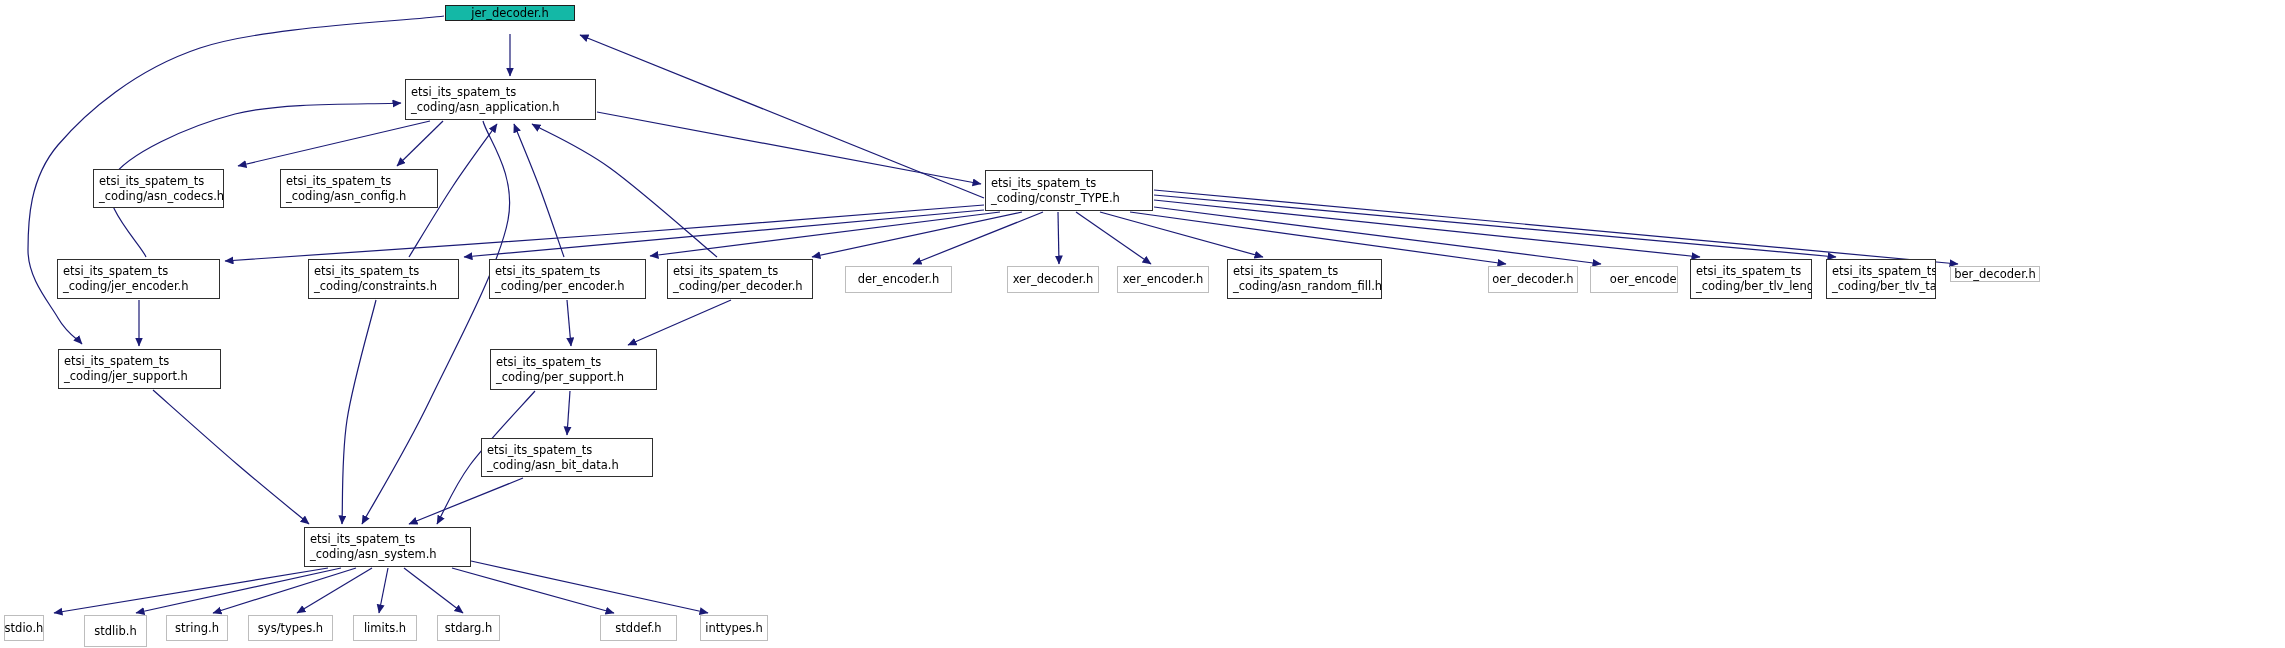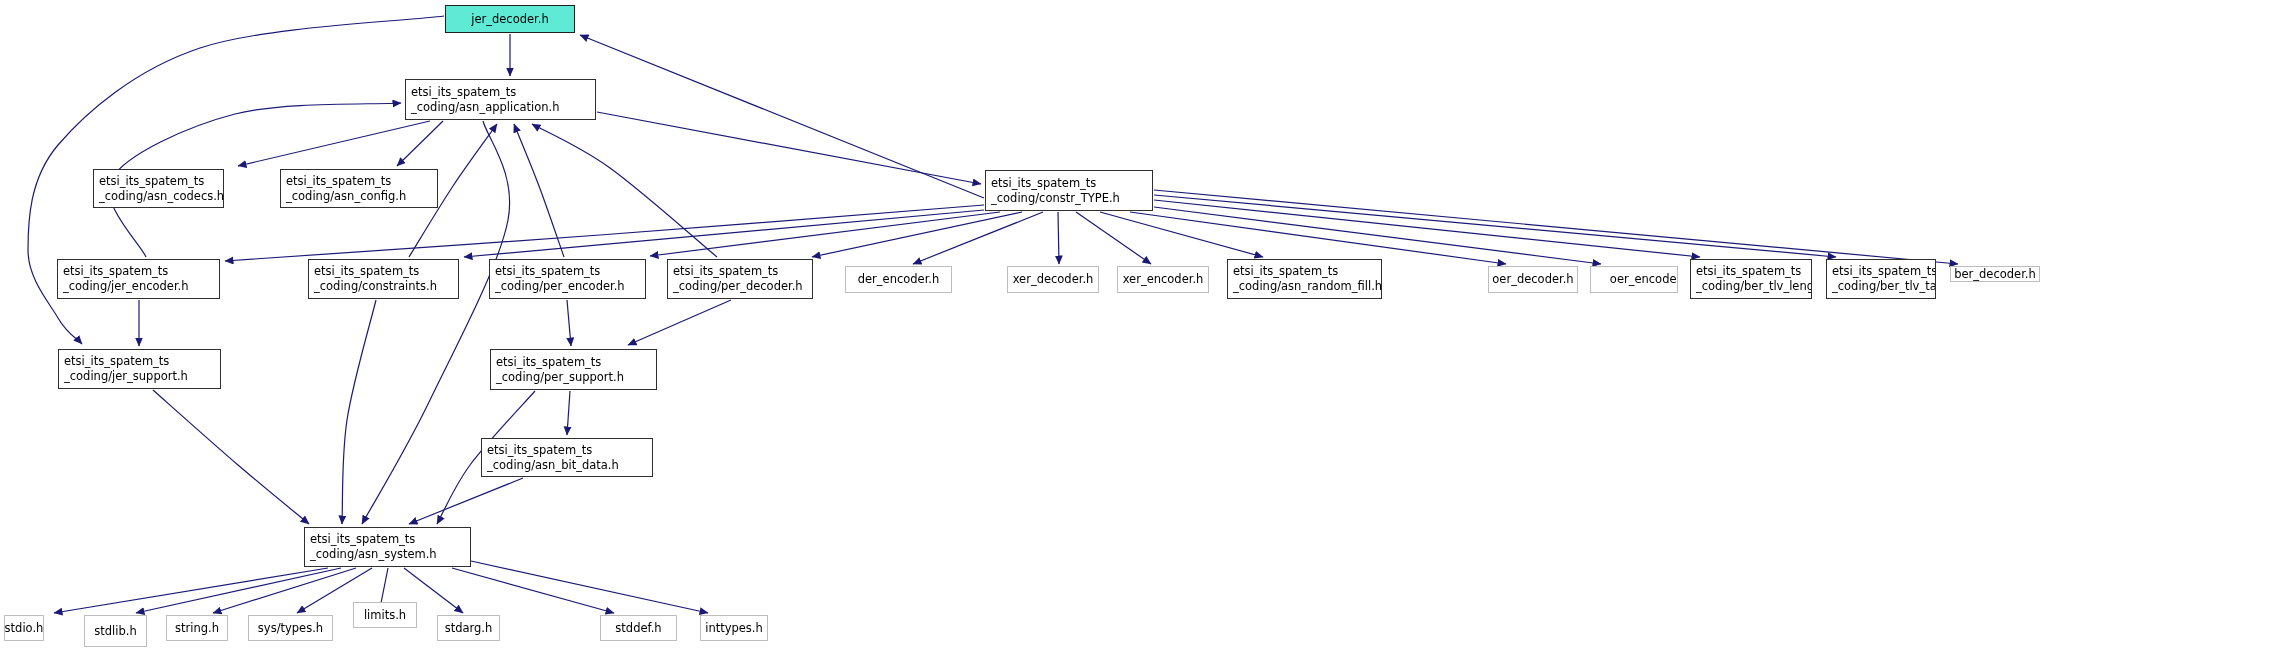--- a/index.html
+++ b/index.html
@@ -61,21 +61,21 @@
         <path d="M341,568 L136,613" marker-end="url(#arrow)"></path>
         <path d="M356,568 L213,613" marker-end="url(#arrow)"></path>
         <path d="M372,568 L297,613" marker-end="url(#arrow)"></path>
         <path d="M388,568 L379,613" marker-end="url(#arrow)"></path>
         <path d="M404,568 L463,613" marker-end="url(#arrow)"></path>
         <path d="M452,568 L614,613" marker-end="url(#arrow)"></path>
         <path d="M471,561 L708,613" marker-end="url(#arrow)"></path>
       </g>
   </svg>
   <div id="nodes">
-      <div class="node root single" style="left: 445px; top: 5px; width: 130px; height: 28px; background: #5eead4;">jer_decoder.h</div>
+      <div class="node root single" style="left: 445px; top: 5px; width: 130px; height: 16px; background: #14b8a6;">jer_decoder.h</div>
       <div class="node internal" style="left: 405px; top: 79px; width: 191px; height: 41px;">etsi_its_spatem_ts
 _coding/asn_application.h</div>
       <div class="node internal" style="left: 93px; top: 169px; width: 131px; height: 39px;">etsi_its_spatem_ts
 _coding/asn_codecs.h</div>
       <div class="node internal" style="left: 280px; top: 169px; width: 158px; height: 39px;">etsi_its_spatem_ts
 _coding/asn_config.h</div>
       <div class="node internal" style="left: 985px; top: 170px; width: 168px; height: 41px;">etsi_its_spatem_ts
 _coding/constr_TYPE.h</div>
       <div class="node internal" style="left: 57px; top: 259px; width: 163px; height: 40px;">etsi_its_spatem_ts
 _coding/jer_encoder.h</div>
@@ -102,18 +102,18 @@
       <div class="node internal" style="left: 490px; top: 349px; width: 167px; height: 41px;">etsi_its_spatem_ts
 _coding/per_support.h</div>
       <div class="node internal" style="left: 481px; top: 438px; width: 172px; height: 39px;">etsi_its_spatem_ts
 _coding/asn_bit_data.h</div>
       <div class="node internal" style="left: 304px; top: 527px; width: 167px; height: 40px;">etsi_its_spatem_ts
 _coding/asn_system.h</div>
       <div class="node external single" style="left: 4px; top: 615px; width: 40px; height: 26px;">stdio.h</div>
       <div class="node external single" style="left: 84px; top: 615px; width: 63px; height: 32px;">stdlib.h</div>
       <div class="node external single" style="left: 166px; top: 615px; width: 62px; height: 26px;">string.h</div>
       <div class="node external single" style="left: 248px; top: 615px; width: 85px; height: 26px;">sys/types.h</div>
-      <div class="node external single" style="left: 353px; top: 602px; width: 64px; height: 26px;">limits.h</div>
+      <div class="node external single" style="left: 353px; top: 615px; width: 64px; height: 26px;">limits.h</div>
       <div class="node external single" style="left: 437px; top: 615px; width: 63px; height: 26px;">stdarg.h</div>
       <div class="node external single" style="left: 600px; top: 615px; width: 77px; height: 26px;">stddef.h</div>
       <div class="node external single" style="left: 700px; top: 615px; width: 68px; height: 26px;">inttypes.h</div>
     </div>
 </div>
 
 </body></html>

